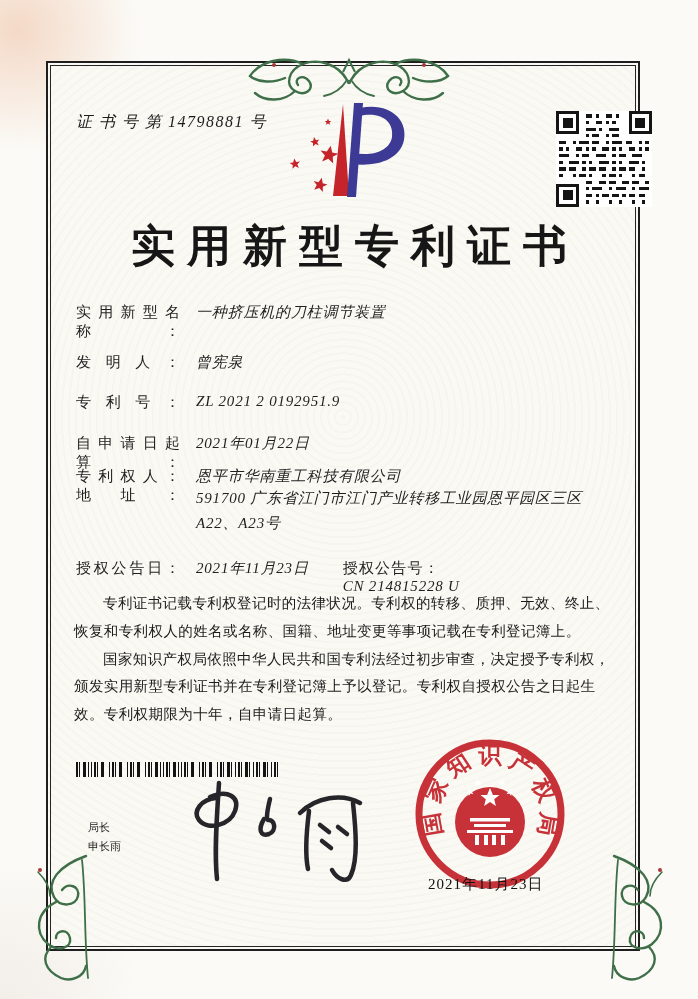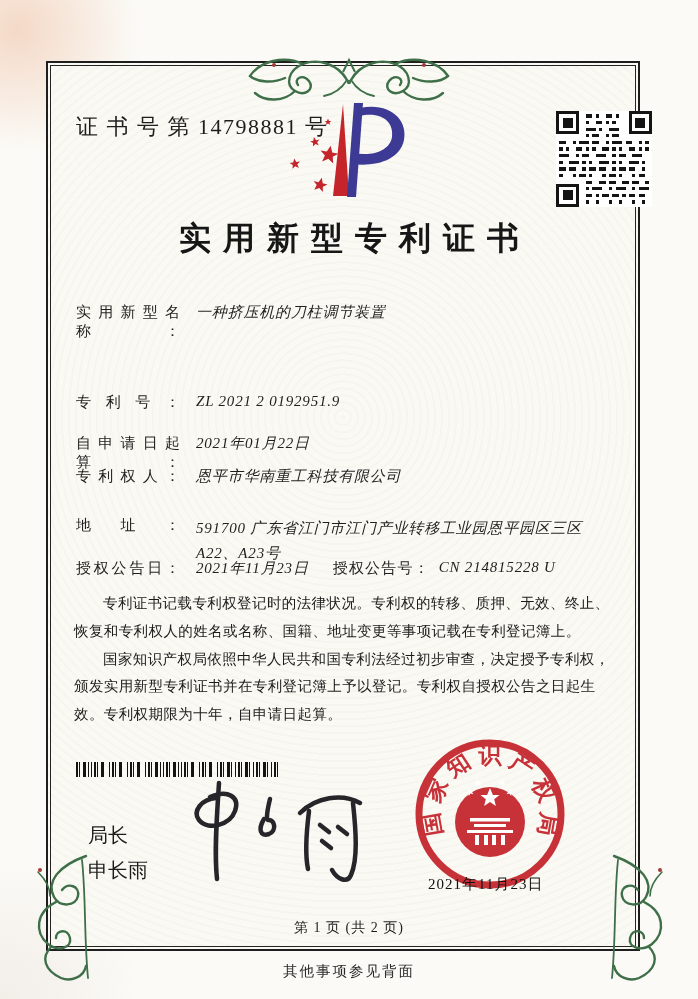--- a/index.html
+++ b/index.html
@@ -11,44 +11,44 @@
   .page{position:absolute;inset:0;background:
     radial-gradient(circle at 18px 30px, rgba(238,190,160,0.55), rgba(238,190,160,0) 120px),
     radial-gradient(circle at 0 999px, rgba(215,200,190,0.25), rgba(215,200,190,0) 140px),
     #fbfaf6;}
   .frame{position:absolute;left:46px;top:61px;width:590px;height:886px;
     border:2.5px solid #1e1e1e;
     background:
       repeating-radial-gradient(circle at 50% 40%, rgba(140,175,145,0.045) 0 2px, rgba(0,0,0,0) 2px 7px),
       #faf9f3;}
   .frame-inner{position:absolute;inset:2px;border:1px solid #242424;}
-  .certno{position:absolute;left:76px;top:112px;font-size:22px;letter-spacing:1.5px;color:#1d1d1d;}
+  .certno{position:absolute;left:76px;top:112px;font-size:16px;letter-spacing:1.5px;color:#1d1d1d;font-style:italic;}
   .logo{position:absolute;left:282px;top:100px;}
   .qr{position:absolute;left:556px;top:111px;}
   .title{position:absolute;top:217px;left:0;width:100%;text-align:center;
-    font-size:32px;font-weight:bold;letter-spacing:12px;text-indent:12px;color:#161616;}
+    font-size:44px;font-weight:bold;letter-spacing:12px;text-indent:12px;color:#161616;}
   .row{position:absolute;left:76px;display:flex;font-size:15px;color:#242424;width:546px;}
   .flabel{display:inline-block;width:104px;min-width:104px;text-align:justify;
     text-align-last:justify;margin-right:16px;color:#1f1f1f;}
   .fvalue{letter-spacing:0.8px;color:#1f1f1f;font-style:italic;}
   .addr .fvalue{width:452px;line-height:1.65;}
-  .pair2{display:flex;margin-left:24px;}
+  .pair2{display:flex;margin-left:34px;flex-direction:column;}
   .pair2 .flabel{width:96px;min-width:96px;margin-right:10px;}
   .paras{position:absolute;top:590px;left:74px;width:550px;font-size:14.5px;
     line-height:1.92;color:#1b1b1b;letter-spacing:0.4px;}
   .paras p{margin:0;text-indent:2em;}
   .barcode{position:absolute;left:76px;top:762px;width:202px;height:15px;
     background:repeating-linear-gradient(90deg,
       #141414 0 2px, rgba(0,0,0,0) 2px 3px,
       #141414 3px 4px, rgba(0,0,0,0) 4px 7px,
       #141414 7px 10px, rgba(0,0,0,0) 10px 11.5px,
       #141414 11.5px 12.5px, rgba(0,0,0,0) 12.5px 15px,
       #141414 15px 16px, rgba(0,0,0,0) 16px 18px);}
   .signer{position:absolute;left:88px;top:818px;font-family:Liberation Serif, serif;
-    font-size:20px;color:#1c1c1c;line-height:1.75;}
+    font-size:11px;color:#1c1c1c;line-height:1.75;}
   .signature{position:absolute;left:180px;top:775px;}
   .seal{position:absolute;left:404px;top:730px;}
   .sealdate{position:absolute;left:428px;top:875px;font-size:15px;color:#121212;
     letter-spacing:1px;z-index:5;}
   .pageinfo{position:absolute;top:919px;left:0;width:100%;text-align:center;
     font-size:14px;color:#1d1d1d;letter-spacing:1px;}
   .footnote{position:absolute;top:962px;left:0;width:100%;text-align:center;
     font-size:14.5px;color:#2a2a2a;letter-spacing:2px;}
   .orn-top{position:absolute;left:244px;top:52px;}
   .orn-bl{position:absolute;left:26px;top:852px;}
@@ -152,33 +152,37 @@
       <line x1="9" y1="27.5" x2="28" y2="27.5" stroke-dasharray="1 2 1 3"></line>
     </g>
   </svg>
 
   <div class="title">实用新型专利证书</div>
 
   <div class="row" style="top:303px">
     <span class="flabel">实用新型名称：</span>
     <span class="fvalue">一种挤压机的刀柱调节装置</span>
   </div>
+  <div class="row" style="top:353px">
+    <span class="flabel">发明人：</span>
+    <span class="fvalue">曾宪泉</span>
+  </div>
   <div class="row" style="top:393px">
     <span class="flabel">专利号：</span>
     <span class="fvalue">ZL 2021 2 0192951.9</span>
   </div>
   <div class="row" style="top:434px">
     <span class="flabel">自申请日起算：</span>
     <span class="fvalue">2021年01月22日</span>
   </div>
   <div class="row" style="top:467px">
     <span class="flabel">专利权人：</span>
     <span class="fvalue">恩平市华南重工科技有限公司</span>
   </div>
-  <div class="row addr" style="top:516px">
+  <div class="row addr" style="top:486px">
     <span class="flabel">地址：</span>
     <span class="fvalue">591700 广东省江门市江门产业转移工业园恩平园区三区 A22、A23号</span>
   </div>
   <div class="row" style="top:559px">
     <span class="flabel">授权公告日：</span>
     <span class="fvalue">2021年11月23日</span>
     <span class="pair2">
       <span class="flabel">授权公告号：</span>
       <span class="fvalue">CN 214815228 U</span>
     </span>
@@ -250,16 +254,14 @@
           </g>
         <g transform="rotate(100 86 84)">
             <text x="86" y="33">局</text>
           </g>
       </g>
     </g>
   </svg>
 
   <div class="sealdate">2021年11月23日</div>
 
-  <div class="pageinfo">第 1 页 (共 2 页)</div>
-  <div class="footnote">其他事项参见背面</div>
 
 </div>
 
 </body></html>

